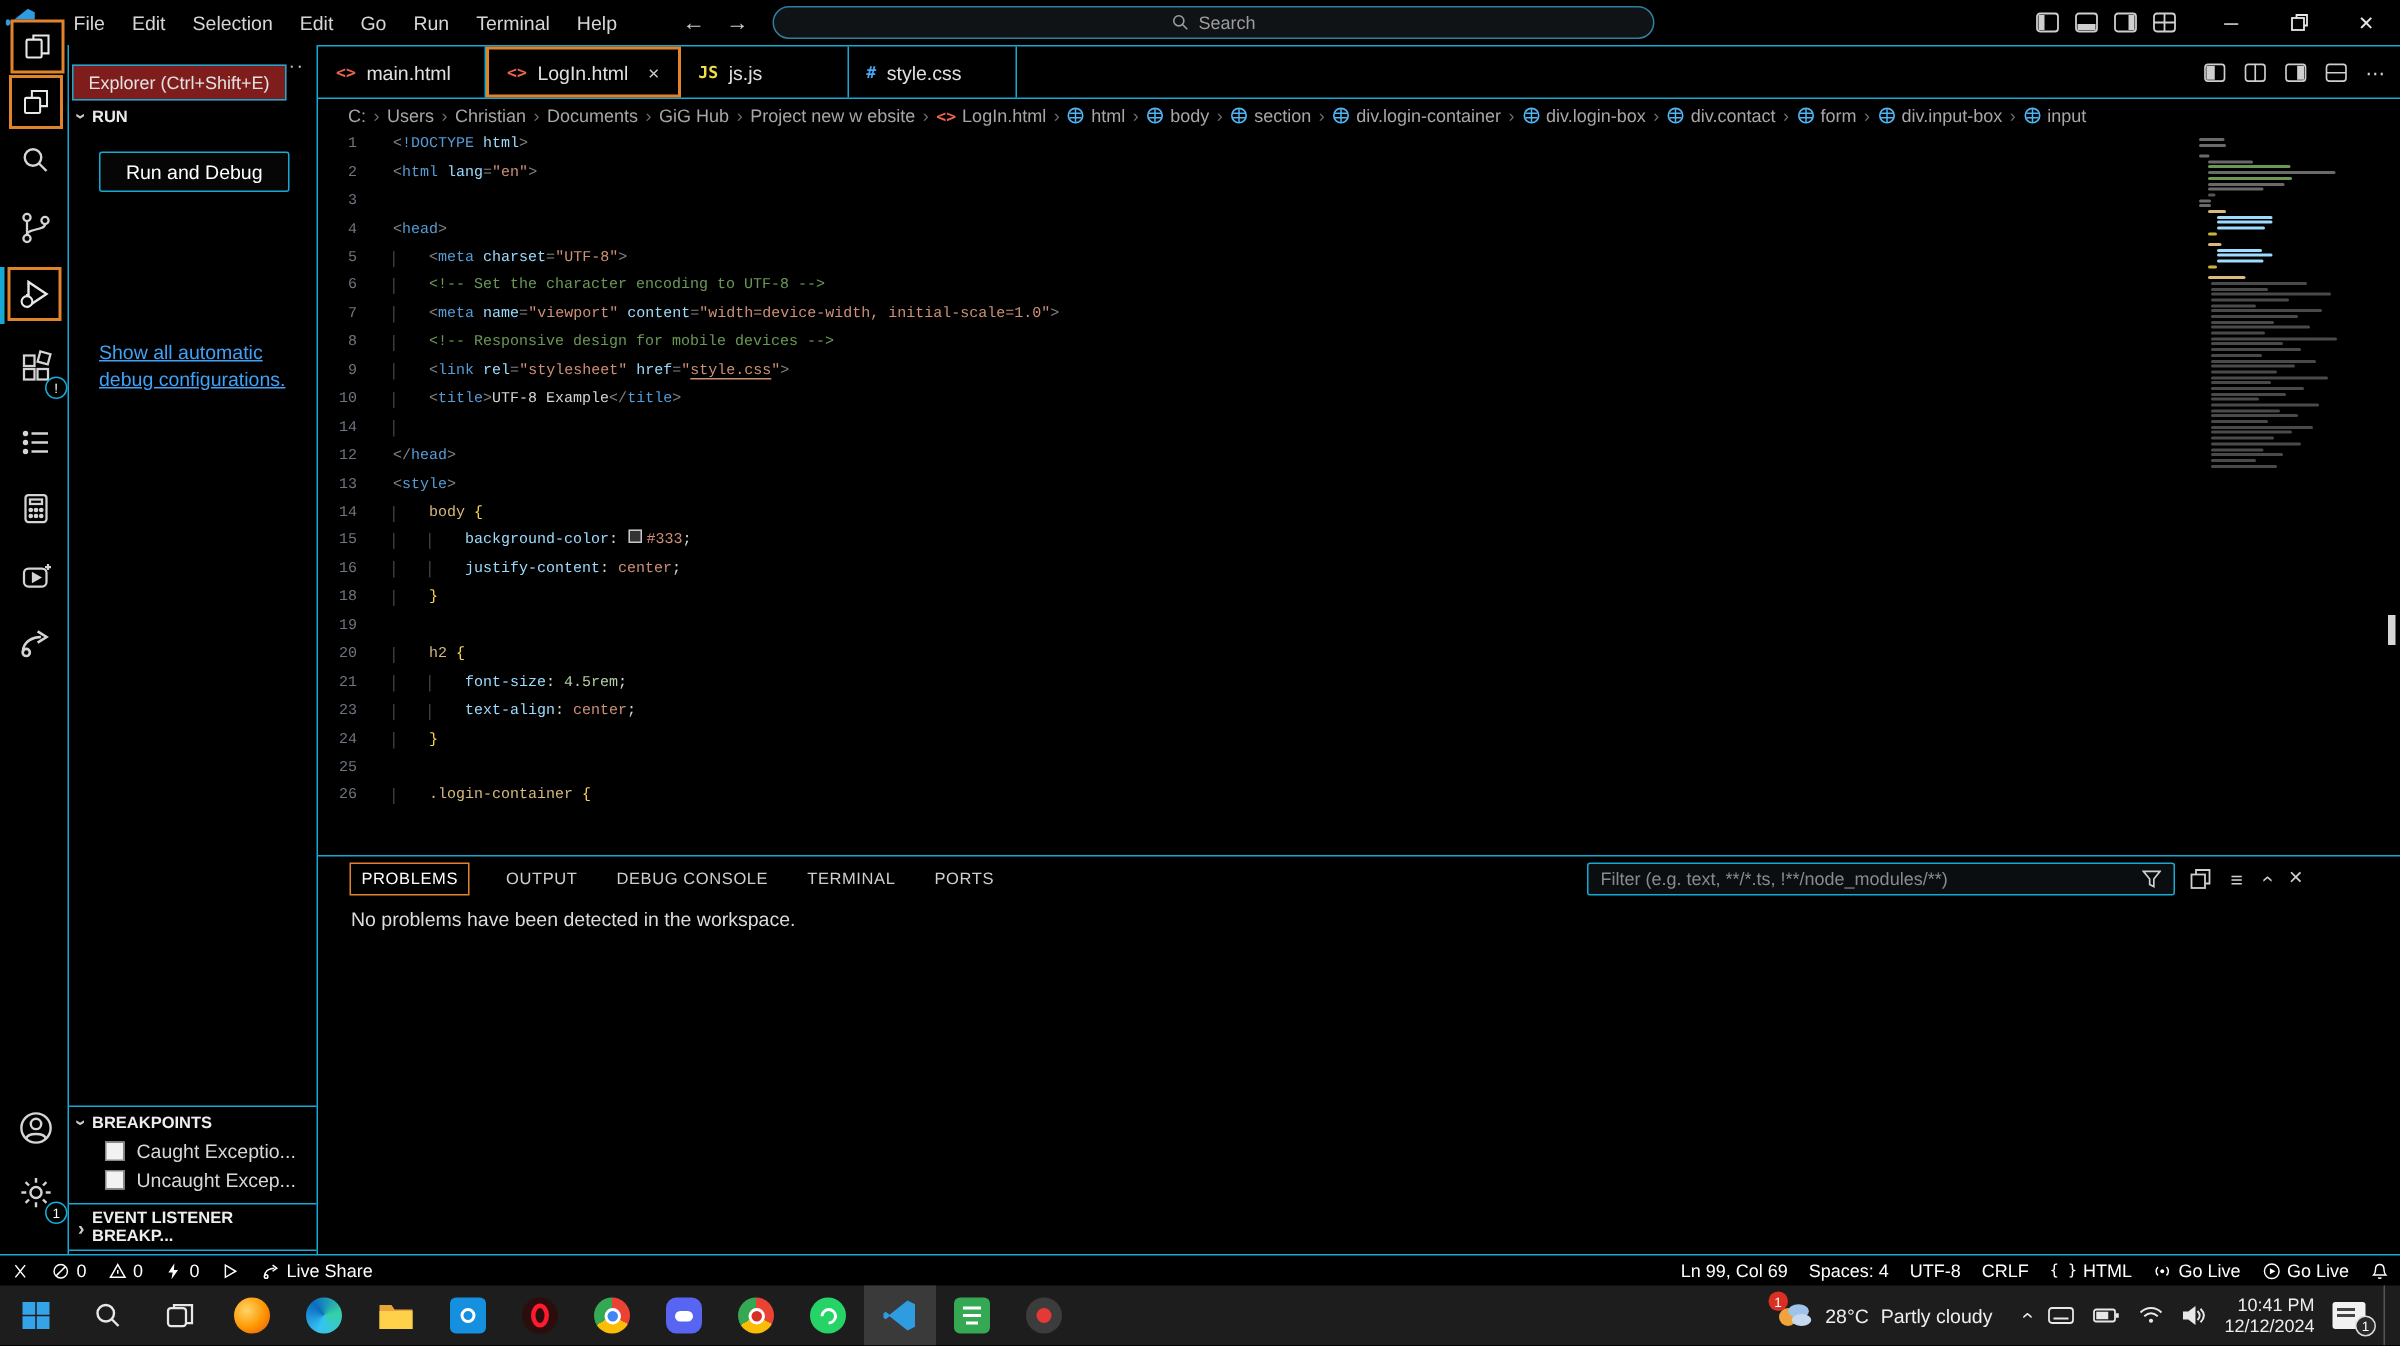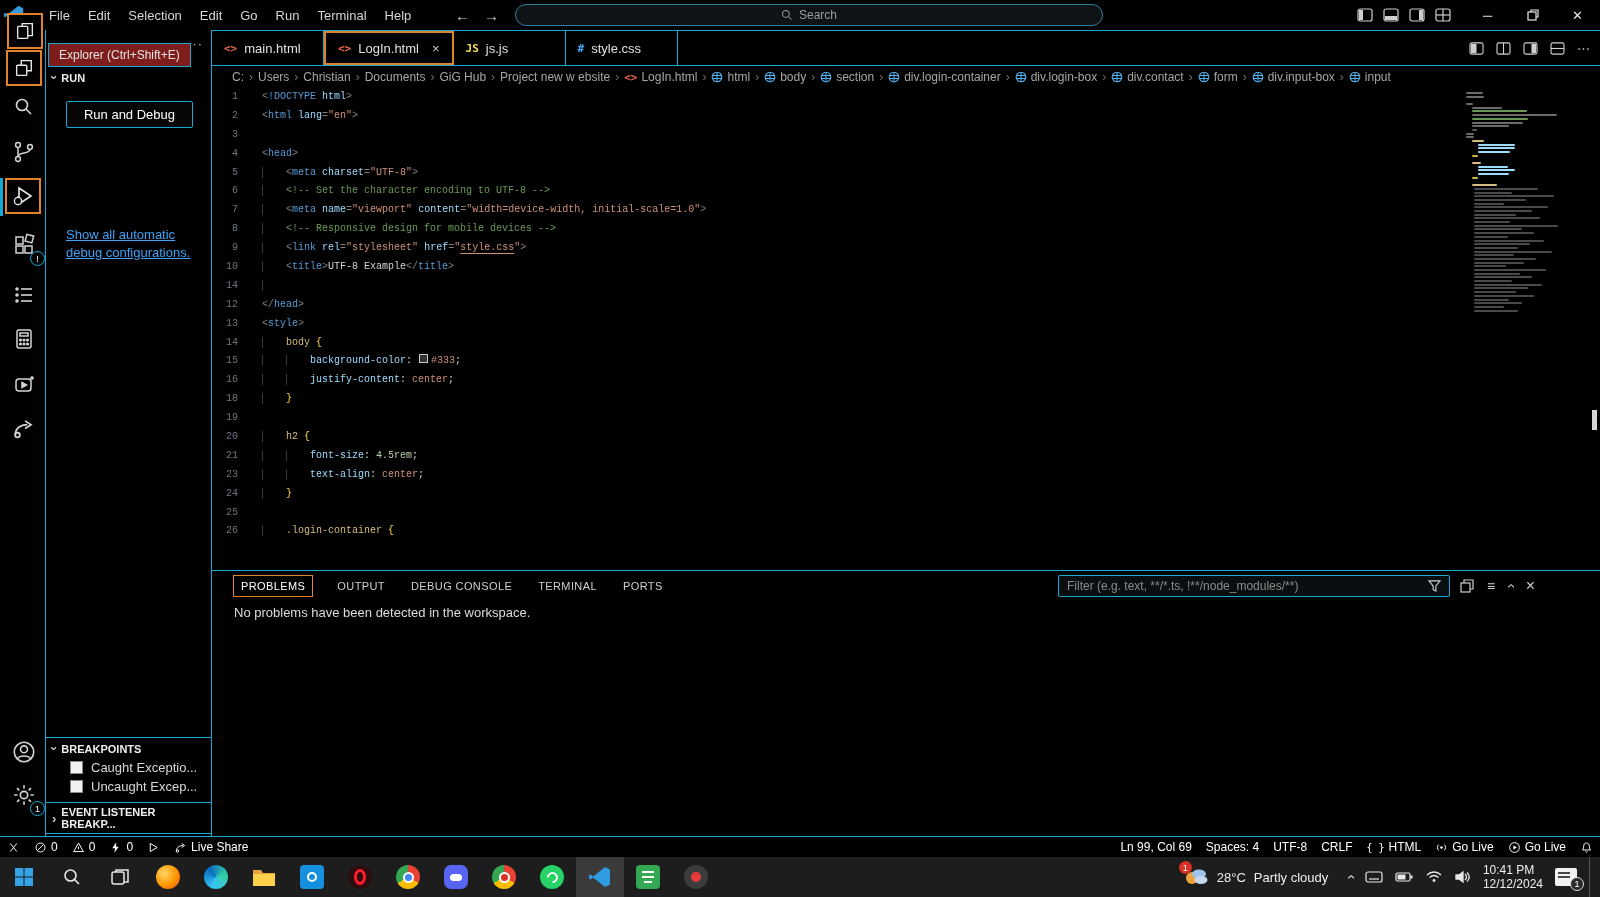--- a/index.html
+++ b/index.html
@@ -98,21 +98,21 @@
   
   .taskbar{position:absolute;left:0;top:857px;width:1600px;height:40px;background:#1d1d1d;display:flex;align-items:center;}
   .tb-slot{width:48px;height:40px;display:flex;align-items:center;justify-content:center;position:relative;}
   .tb-slot.active{background:#3a3a3a;}
   .tb-circle{width:24px;height:24px;border-radius:50%;}
   .tb-tray{margin-left:auto;display:flex;align-items:center;gap:12px;padding-right:6px;color:#eee;font-size:13px;}
   .weather{display:flex;align-items:center;gap:8px;padding:0 8px;}
   .wicon{position:relative;width:26px;height:24px;}
   .wbadge{position:absolute;left:-4px;top:-4px;width:13px;height:13px;border-radius:50%;background:#d93025;color:#fff;
     font-size:9px;display:flex;align-items:center;justify-content:center;}
-  .clock{text-align:left;font-size:12px;line-height:14px;}
+  .clock{text-align:right;font-size:12px;line-height:14px;}
   .notif{position:relative;width:22px;height:18px;background:#f2f2f2;border-radius:2px;}
   .notif .lines{position:absolute;left:3px;top:4px;width:12px;height:2px;background:#444;box-shadow:0 4px 0 #444;}
   .notif .nbadge{position:absolute;right:-7px;bottom:-5px;width:14px;height:14px;border-radius:50%;background:#2b2b2b;
     border:1px solid #ddd;color:#fff;font-size:9px;display:flex;align-items:center;justify-content:center;}
   .show-desktop{width:5px;height:40px;border-left:1px solid #555;}
 
   
   .tooltip{position:absolute;left:48px;top:43px;z-index:100;background:#7f1d1d;border:1px solid var(--cyan);
     color:#e2e2e2;font-size:12px;padding:4px 10px;box-shadow:2px 3px 6px rgba(0,0,0,.7);}
   svg{display:block}

